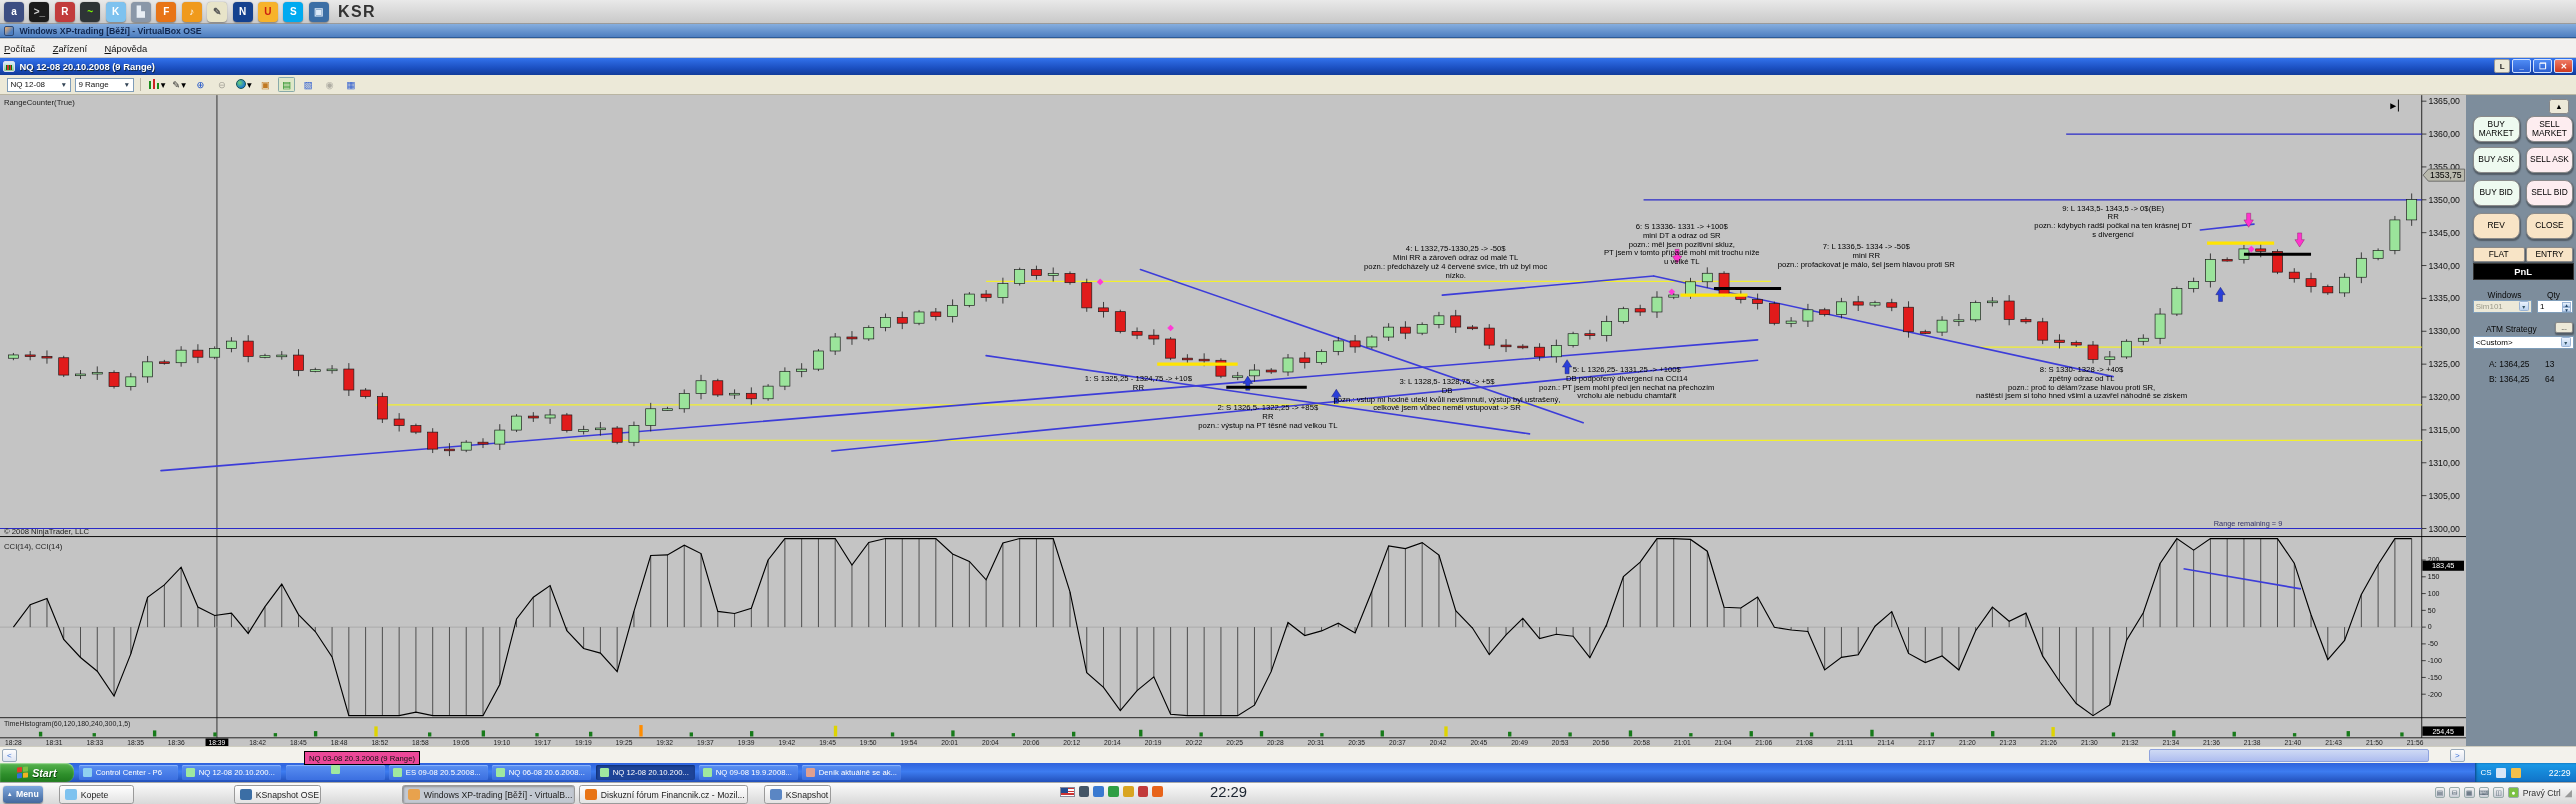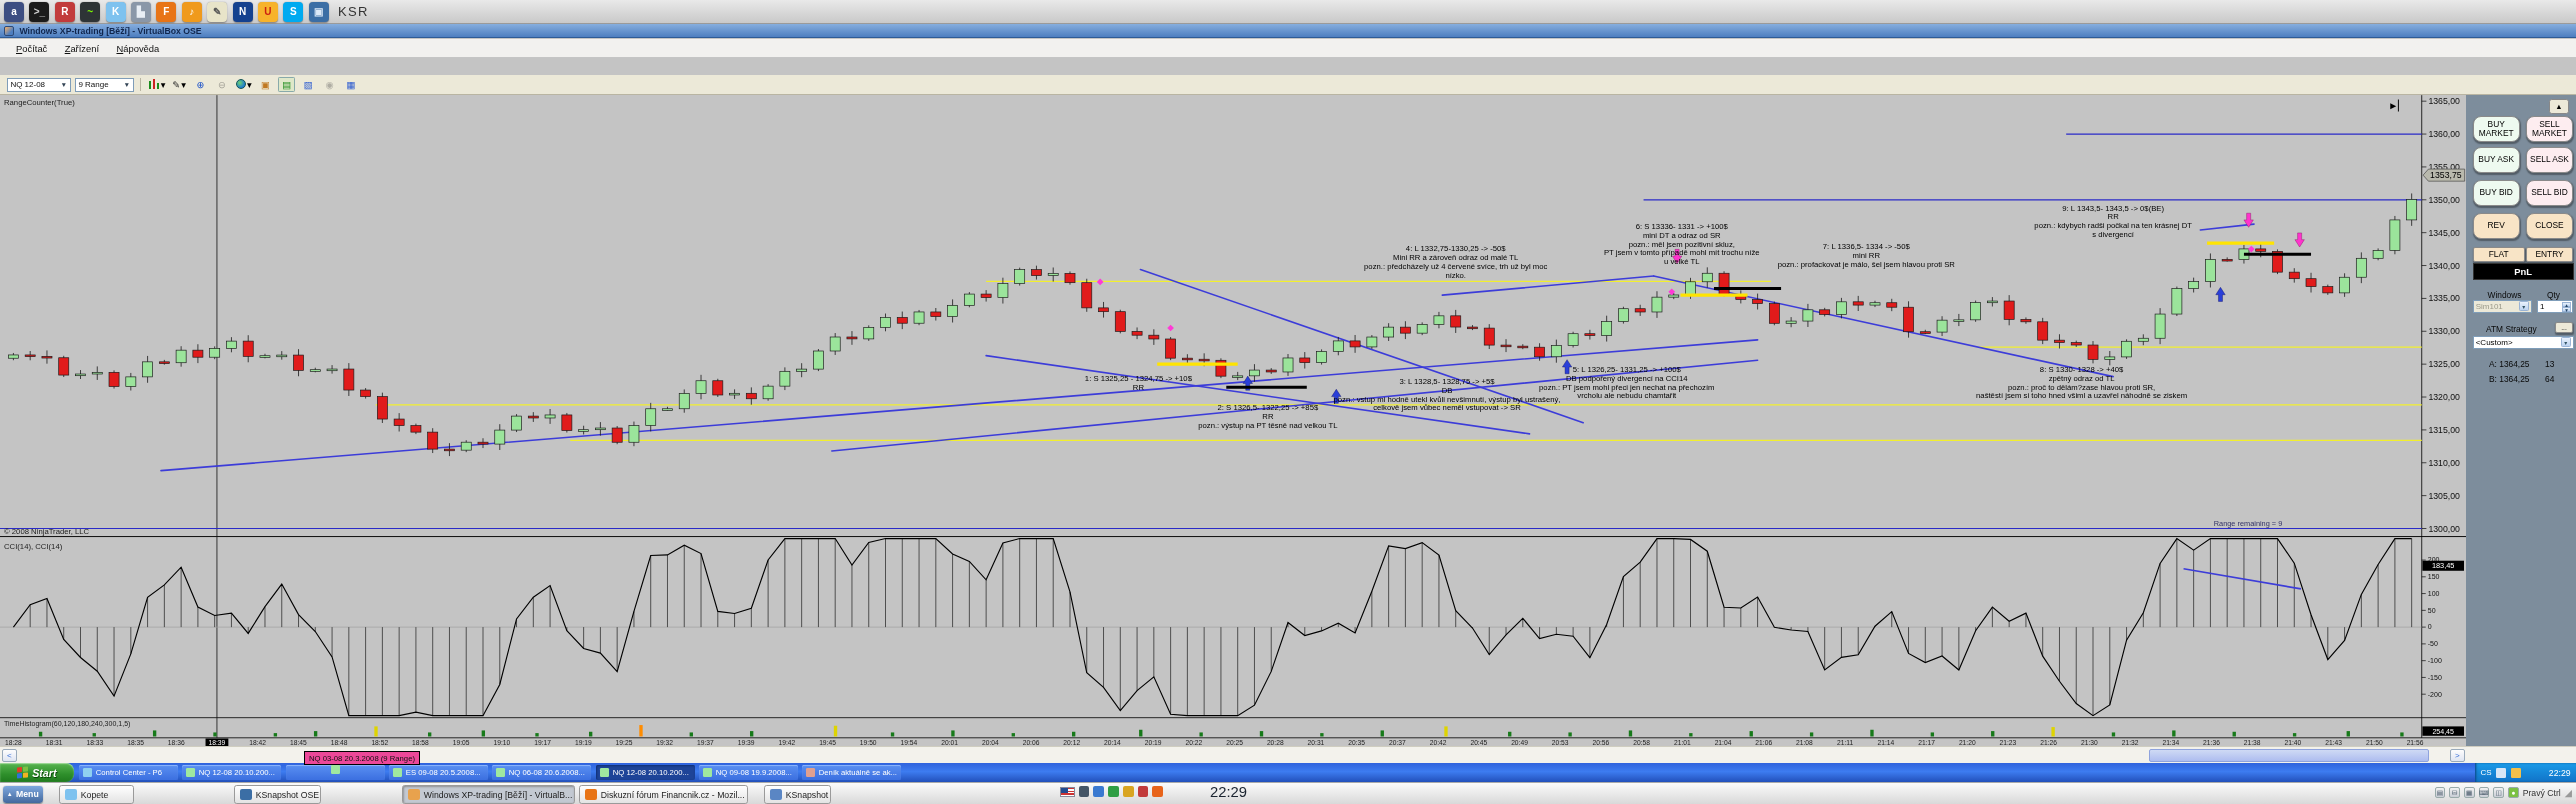--- a/index.html
+++ b/index.html
@@ -7,32 +7,32 @@
   body { font-family:"Liberation Sans", sans-serif; background:#888; }
   #root { position:relative; width:2576px; height:805px; background:#c4c4c4; overflow:hidden; }
 
   
   .top-panel { position:absolute; left:0; top:0; width:2576px; height:24px;
     background:linear-gradient(#e9e9e9,#c9c9c9); border-bottom:0.7px solid #9a9a9a;
     display:flex; align-items:center; }
   #top-icons { display:flex; align-items:center; gap:5.4px; padding-left:4px; }
   .launcher { width:20px; height:20px; border-radius:4px; display:flex; align-items:center;
     justify-content:center; font-size:10px; font-weight:bold; box-shadow:0 0.7px 1.3px rgba(0,0,0,.35); }
-  .ksr { margin-left:9.4px; font-size:13px; font-weight:normal; color:#333; letter-spacing:1.3px; }
+  .ksr { margin-left:9.4px; font-size:16px; font-weight:bold; color:#333; letter-spacing:1.3px; }
 
   
   .vb-titlebar { position:absolute; left:0; top:24px; width:2576px; height:14px;
     background:linear-gradient(#86aede,#4d7ec0); display:flex; align-items:center; gap:5.4px;
     border-bottom:0.7px solid #2d5b96; padding-left:4px; }
   .vb-ico { width:10px; height:10px; border-radius:2px;
     background:linear-gradient(135deg,#f8b26a,#4d7ec0 70%); border:0.7px solid #2c4a78; }
   .vb-title { font-size:8.7px; font-weight:bold; color:#10264d; }
   .vb-menubar { position:absolute; left:0; top:39px; width:2576px; height:19px;
     background:#f2f1ef; border-bottom:0.7px solid #c5c5c5; display:flex; align-items:center; gap:17.4px;
-    padding-left:16px; font-size:9.4px; color:#111; }
+    padding-left:4px; font-size:9.4px; color:#111; }
   .vb-menu-item { cursor:default; }
   .vb-menu-item u { text-decoration:underline; }
 
   
   .xp-titlebar { position:absolute; left:0; top:58px; width:2576px; height:17.4px;
     background:linear-gradient(#3272ec,#1b4fc0 60%,#123c9b); display:flex; align-items:center;
     gap:4.7px; padding-left:3.4px; }
   .xp-ico { width:11.4px; height:11.4px; border-radius:2px; background:linear-gradient(#def,#8fc98f);
     border:0.7px solid #dde; position:relative; }
   .xp-ico::after{ content:""; position:absolute; left:1.3px; right:1.3px; bottom:1.3px; height:4.7px;
@@ -174,20 +174,30 @@
   <div class="vb-titlebar">
     <span class="vb-ico"></span>
     <span class="vb-title">Windows XP-trading [Běží] - VirtualBox OSE</span>
   </div>
   <div class="vb-menubar" id="vb-menubar">
       <span class="vb-menu-item"><u>P</u>očítač</span>
       <span class="vb-menu-item"><u>Z</u>ařízení</span>
       <span class="vb-menu-item"><u>N</u>ápověda</span>
     </div>
 
+  <div class="xp-titlebar">
+    <span class="xp-ico"></span>
+    <span class="xp-title">NQ 12-08  20.10.2008 (9 Range)</span>
+    <span class="xp-buttons">
+      <span class="cap-btn lock">L</span>
+      <span class="cap-btn">_</span>
+      <span class="cap-btn">❐</span>
+      <span class="cap-btn close">✕</span>
+    </span>
+  </div>
 
   <div class="nt-toolbar" id="nt-toolbar">
       <div class="combo" style="width: 64px;">
         <span>NQ 12-08</span>
         <span class="arr" style="margin-left: auto;">▼</span>
       </div>
       <div class="combo" style="width: 59px;">
         <span>9 Range</span>
         <span class="arr" style="margin-left: auto;">▼</span>
       </div>

